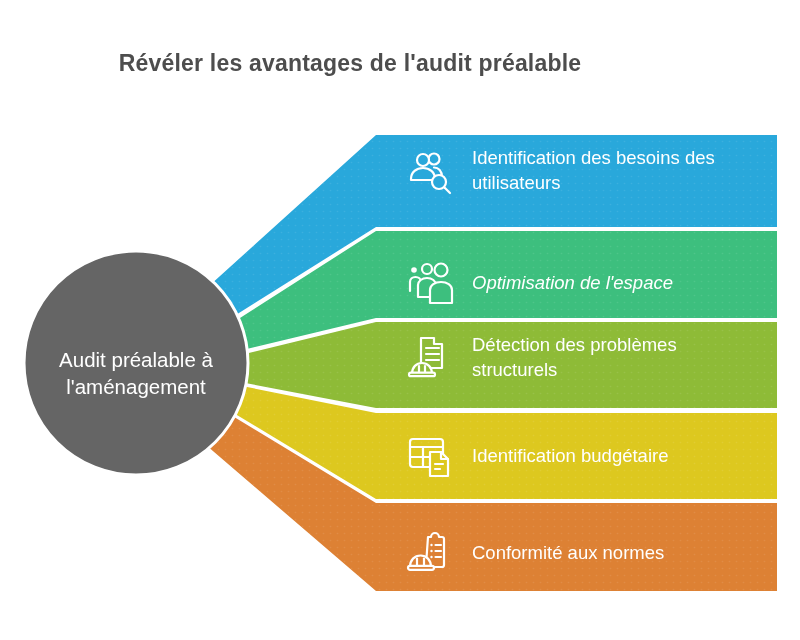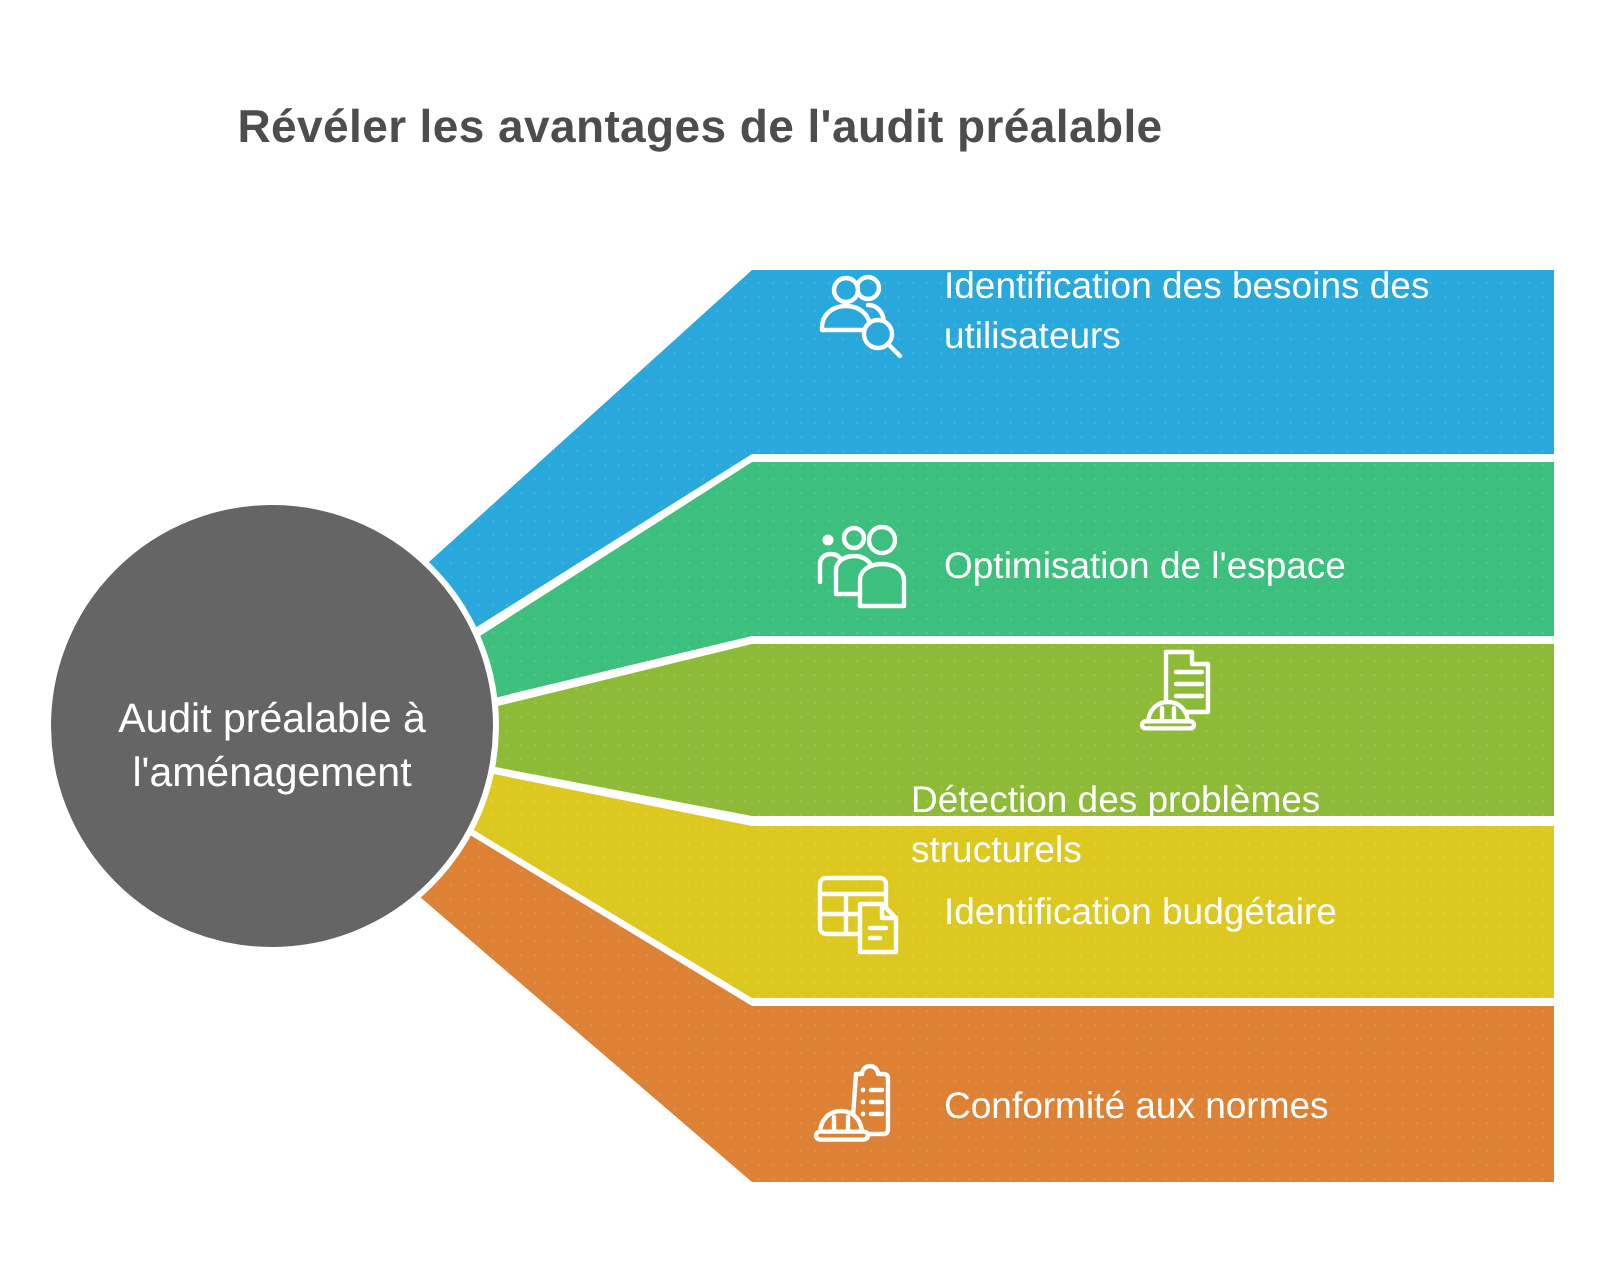--- a/index.html
+++ b/index.html
@@ -29,23 +29,23 @@
   .band-row {
     position: absolute; left: 376px; width: 401px;
     display: flex; align-items: center;
     padding-left: 30px; box-sizing: border-box; gap: 18px;
   }
   .band-row .band-icon { flex: 0 0 auto; width: 48px; height: 48px; }
   .band-row .band-label {
     color: #ffffff; font-size: 18.5px; line-height: 1.35;
     max-width: 272px;
   }
-  .row-1 { top: 120px; height: 72px; }
-  .row-2 { top: 231px; height: 104px; }
-  .row-3 { top: 322px; height: 72px; flex-direction: column; }
+  .row-1 { top: 135px; height: 72px; }
+  .row-2 { top: 231px; height: 104px; font-style: italic; }
+  .row-3 { top: 322px; height: 72px; }
   .row-4 { top: 413px; height: 86px; }
   .row-5 { top: 503px; height: 100px; }
 
   .icon-svg { display: block; width: 48px; height: 48px; }
   .icon-svg * { stroke: #ffffff; stroke-width: 2.2; stroke-linecap: round; stroke-linejoin: round; }
   .icon-svg .nofill { fill: none; }
   .icon-svg .bgfill { fill: currentColor; }
   .icon-svg .wfill  { fill: #ffffff; stroke: none; }
 </style>
 </head>

